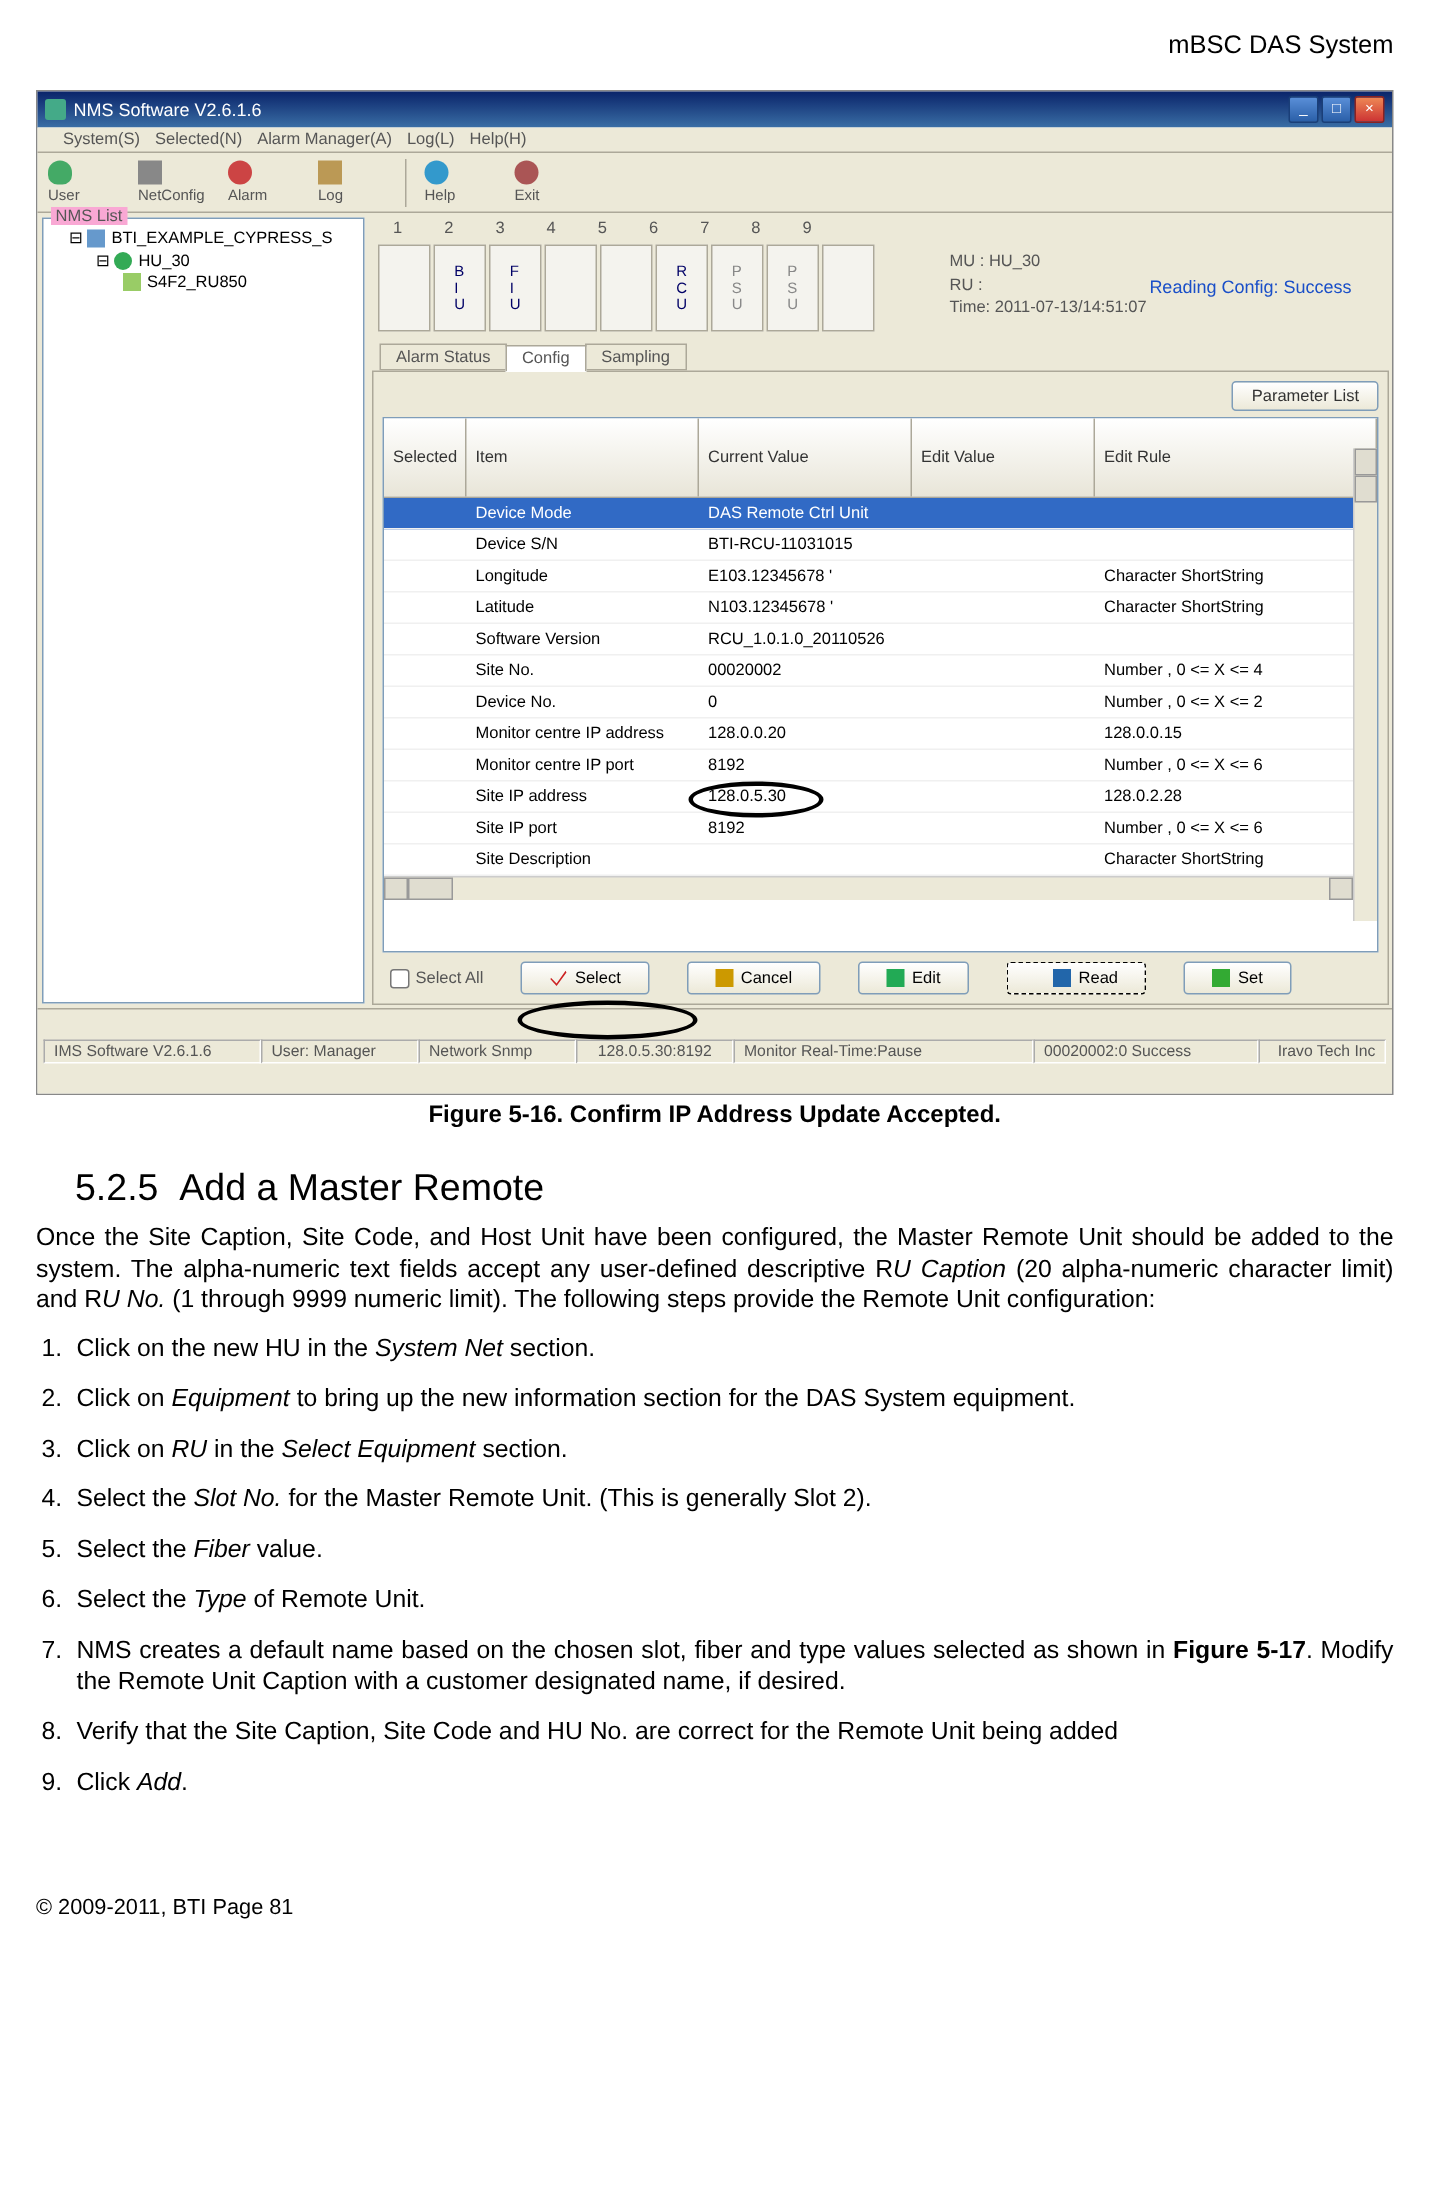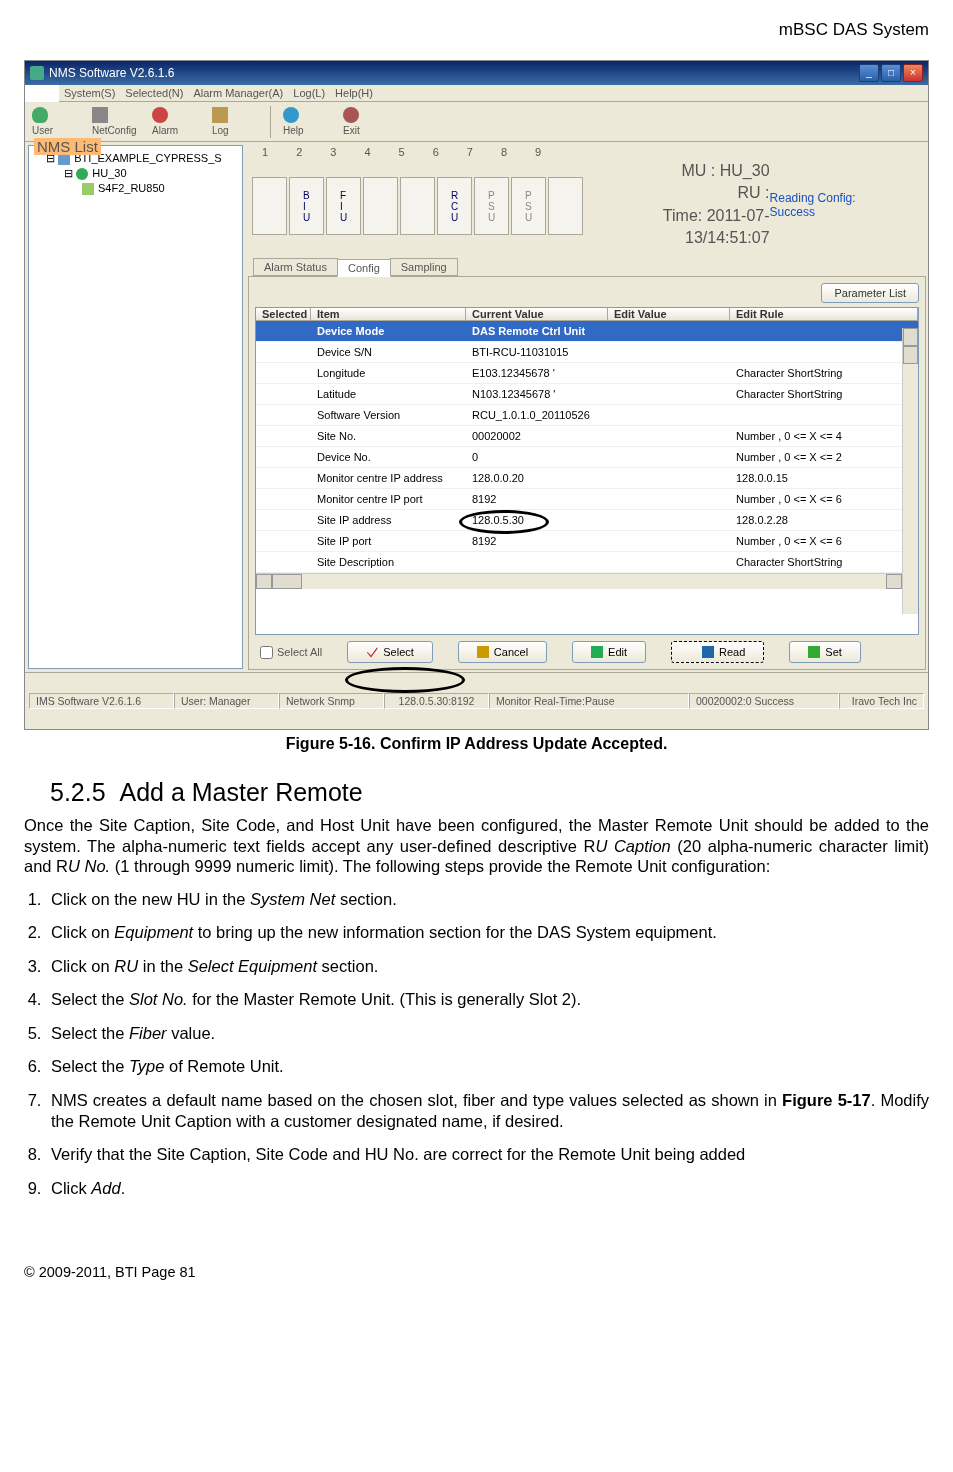--- a/index.html
+++ b/index.html
@@ -34,24 +34,23 @@
     .win-icon { width: 14px; height: 14px; background: #4a8; border-radius: 2px; }
     .win-controls { display: flex; gap: 2px; }
     .win-btn { width: 20px; height: 18px; background: linear-gradient(#5a8fd8,#2a5fa8); border: 1px solid #1a3f78; border-radius: 2px; font-size: 10px; color: #fff; text-align: center; line-height: 16px; }
     .win-btn.close { background: linear-gradient(#e85,#c33); border-color: #822; }
     
     .menubar {
       background: #ece9d8;
       border-bottom: 1px solid #aca899;
       font-size: 11px;
       color: #555;
-      padding: 2px 5px;
+      padding: 2px 17px;
       display: flex;
       gap: 10px;
-      margin-left: 34px;
     }
     
     .toolbar-main {
       background: #ece9d8;
       border-bottom: 1px solid #aca899;
       padding: 3px 5px;
       display: flex;
       gap: 10px;
       align-items: center;
     }
@@ -84,22 +83,22 @@
       margin: 3px;
       background: #fff;
       font-size: 11px;
       padding: 5px;
       position: relative;
     }
     .nms-panel .panel-title {
       position: absolute;
       top: -8px;
       left: 5px;
-      background: #fdba74;
-      font-size: 15px;
+      background: #f9a8d4;
+      font-size: 11px;
       padding: 0 3px;
       color: #555;
     }
     .tree-item { padding: 1px 0; white-space: nowrap; }
     .tree-item.lvl1 { padding-left: 12px; }
     .tree-item.lvl2 { padding-left: 30px; }
     .tree-item.lvl3 { padding-left: 48px; }
     .tree-ic { display: inline-block; width: 12px; height: 12px; margin-right: 4px; vertical-align: middle; }
     .tree-ic.pc { background: #69c; }
     .tree-ic.globe { background: #3a5; border-radius: 50%; }
@@ -133,24 +132,24 @@
       font-size: 10px;
       color: #888;
       display: flex;
       flex-direction: column;
       justify-content: center;
       align-items: center;
       line-height: 1.1;
     }
     .slot-btn.active { color: #006; }
     .info-block {
-      font-size: 16px;
+      font-size: 11px;
       color: #555;
+      margin-left: 50px;
       line-height: 1.4;
-      text-align: right;
     }
     .info-status {
       color: #1a4fc8;
       font-size: 12px;
       margin-left: auto;
       margin-right: 25px;
     }
     .top-row { display: flex; align-items: center; }
     .tabs-row {
       display: flex;
@@ -192,23 +191,23 @@
       flex-direction: column;
       flex: 1;
       position: relative;
     }
     .dt-head {
       display: flex;
       background: linear-gradient(#fff,#e8e5d8);
       border-bottom: 1px solid #aca899;
     }
     .dt-row { display: flex; border-bottom: 1px solid #f0f0f0; height: 21px; align-items: center; }
-    .dt-row.sel { background: #316ac5; color: #fff; font-weight: bold; }
+    .dt-row.sel { background: #316ac5; color: #fff; }
     .dt-cell { padding: 2px 6px; overflow: hidden; white-space: nowrap; }
-    .dt-head .dt-cell { border-right: 1px solid #aca899; padding: 0 6px; color: #333; font-weight: bold; }
+    .dt-head .dt-cell { border-right: 1px solid #aca899; padding: 20px 6px; color: #333; }
     .c-sel { width: 55px; }
     .c-item { width: 155px; }
     .c-curr { width: 142px; }
     .c-edit { width: 122px; }
     .c-rule { flex: 1; }
     .scroll-v { position: absolute; right: 0; top: 20px; bottom: 20px; width: 16px; background: #ece9d8; border-left: 1px solid #ccc; }
     .scroll-v::before, .scroll-v::after { content:''; display:block; height:16px; background:#e0ddd0; border:1px solid #999; }
     .scroll-h { height: 16px; background: #ece9d8; border-top: 1px solid #ccc; display: flex; }
     .scroll-h-thumb { width: 30px; background:#e0ddd0; border:1px solid #999; }
     

